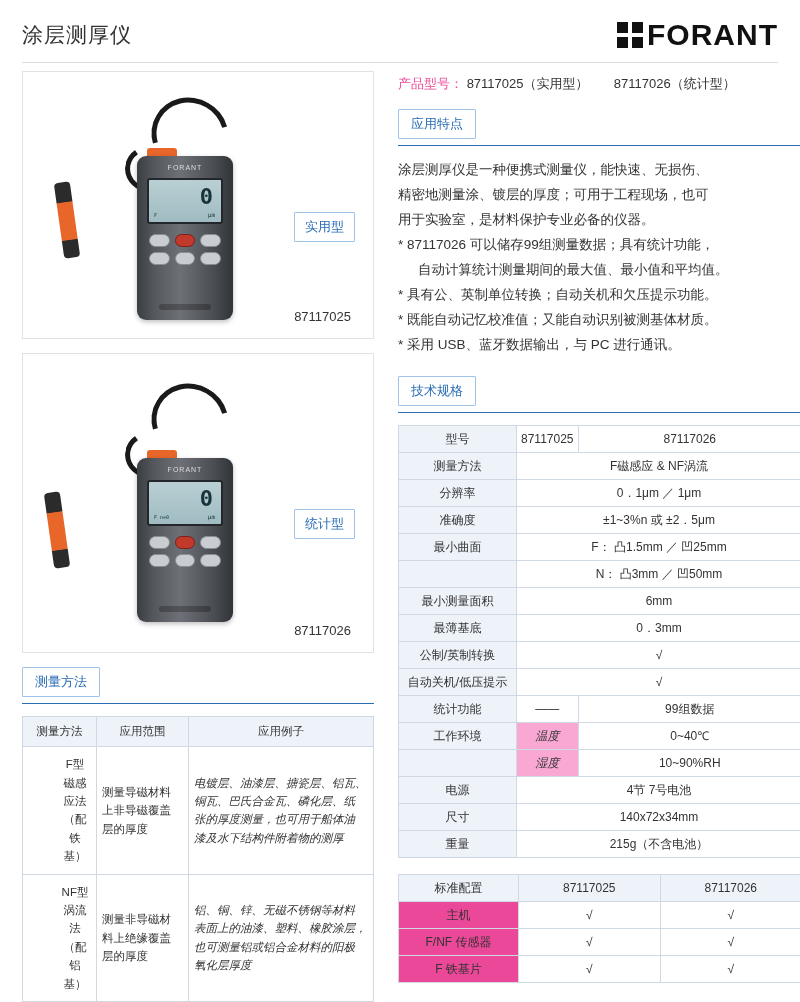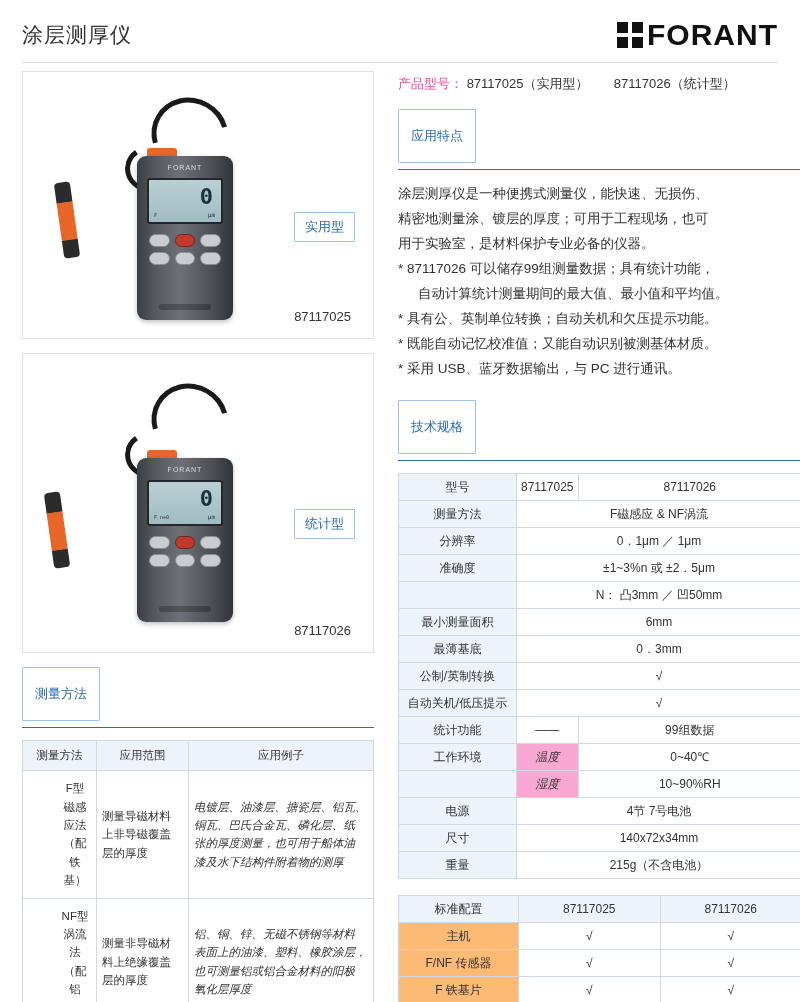--- a/index.html
+++ b/index.html
@@ -218,21 +218,21 @@
     margin: 6px 0 12px 0;
     padding-bottom: 6px;
     border-bottom: 1px solid #2a6db5;
     display: block;
   }
   .sec-head .label {
     display: inline-block;
     border: 1px solid #9fc2e8;
     color: #2a6db5;
     font-size: 13px;
-    padding: 17px 12px;
+    padding: 5px 12px;
     background: #fff;
     border-radius: 1px;
   }
 
   
   .model-line {
     font-size: 13px;
     color: #333;
     margin: 4px 0 16px 0;
   }
@@ -265,21 +265,21 @@
   .spec-table td.lab {
     background: #eef3fa;
     width: 118px;
   }
   .spec-table td.sublab {
     background: #f9a8d4;
     width: 60px;
     font-style: italic;
   }
   .conf-table td.lab {
-    background: #fdba74;
+    background: #ec4899;
     width: 120px;
     text-align: center;
   }
   .conf-table th {
     background: #eef3fa;
     font-weight: normal;
   }
   .tbl-gap { height: 16px; }
 
   
@@ -445,20 +445,24 @@
             </tr>
             <tr>
               <td class="lab">分辨率</td>
               <td colspan="2">0．1μm ／ 1μm</td>
             </tr>
             <tr>
               <td class="lab">准确度</td>
               <td colspan="2">±1~3%n 或 ±2．5μm</td>
             </tr>
             <tr>
+              <td class="lab">最小曲面</td>
+              <td colspan="2">F： 凸1.5mm ／ 凹25mm</td>
+            </tr>
+            <tr>
               <td class="lab"></td>
               <td colspan="2">N： 凸3mm ／ 凹50mm</td>
             </tr>
             <tr>
               <td class="lab">最小测量面积</td>
               <td colspan="2">6mm</td>
             </tr>
             <tr>
               <td class="lab">最薄基底</td>
               <td colspan="2">0．3mm</td>

